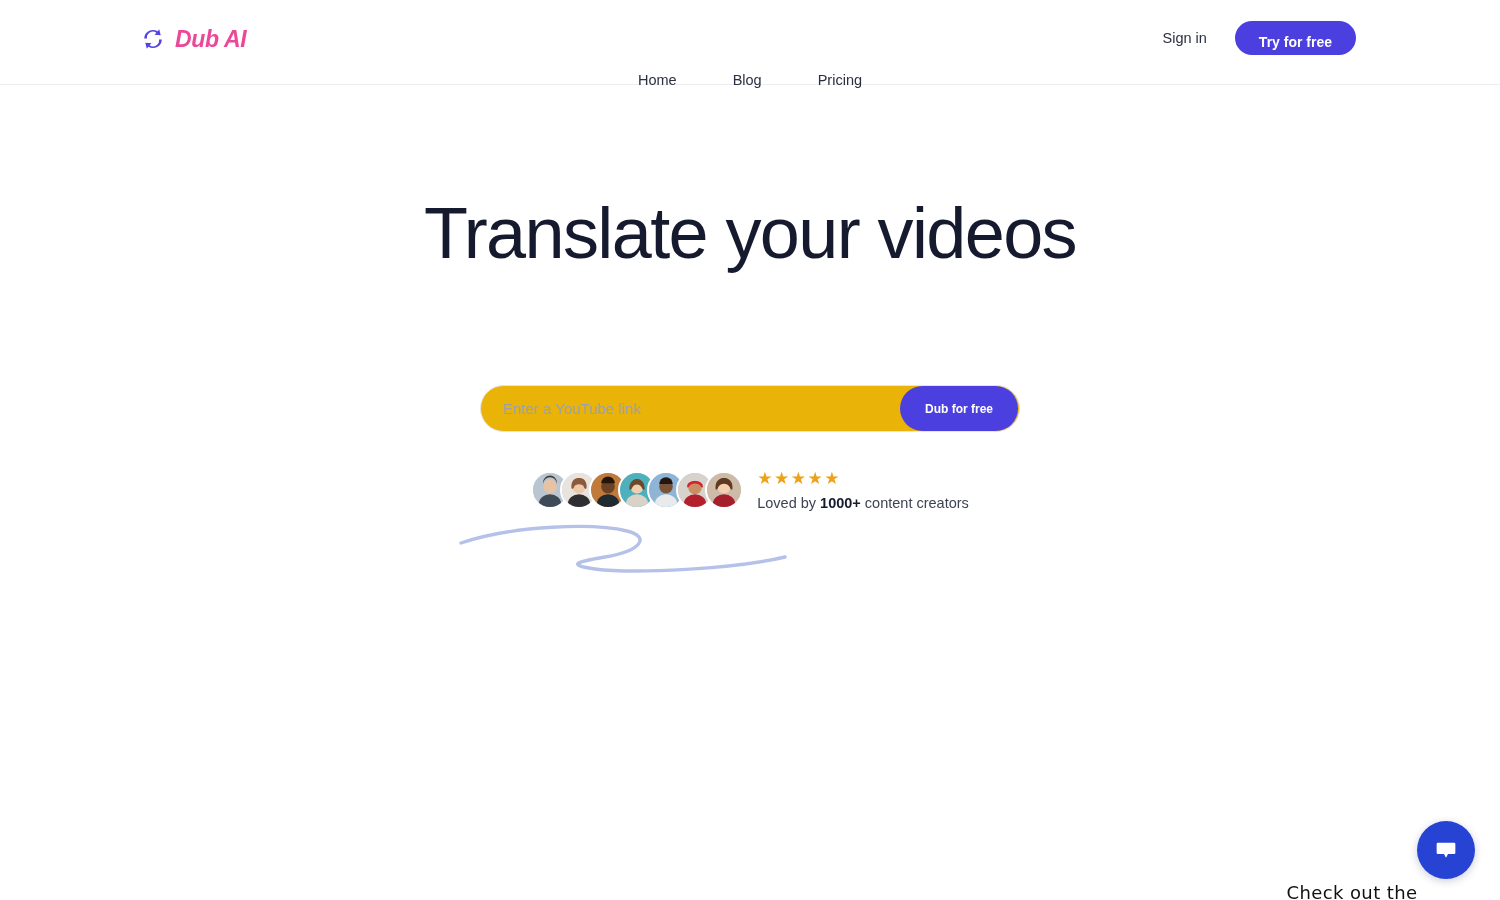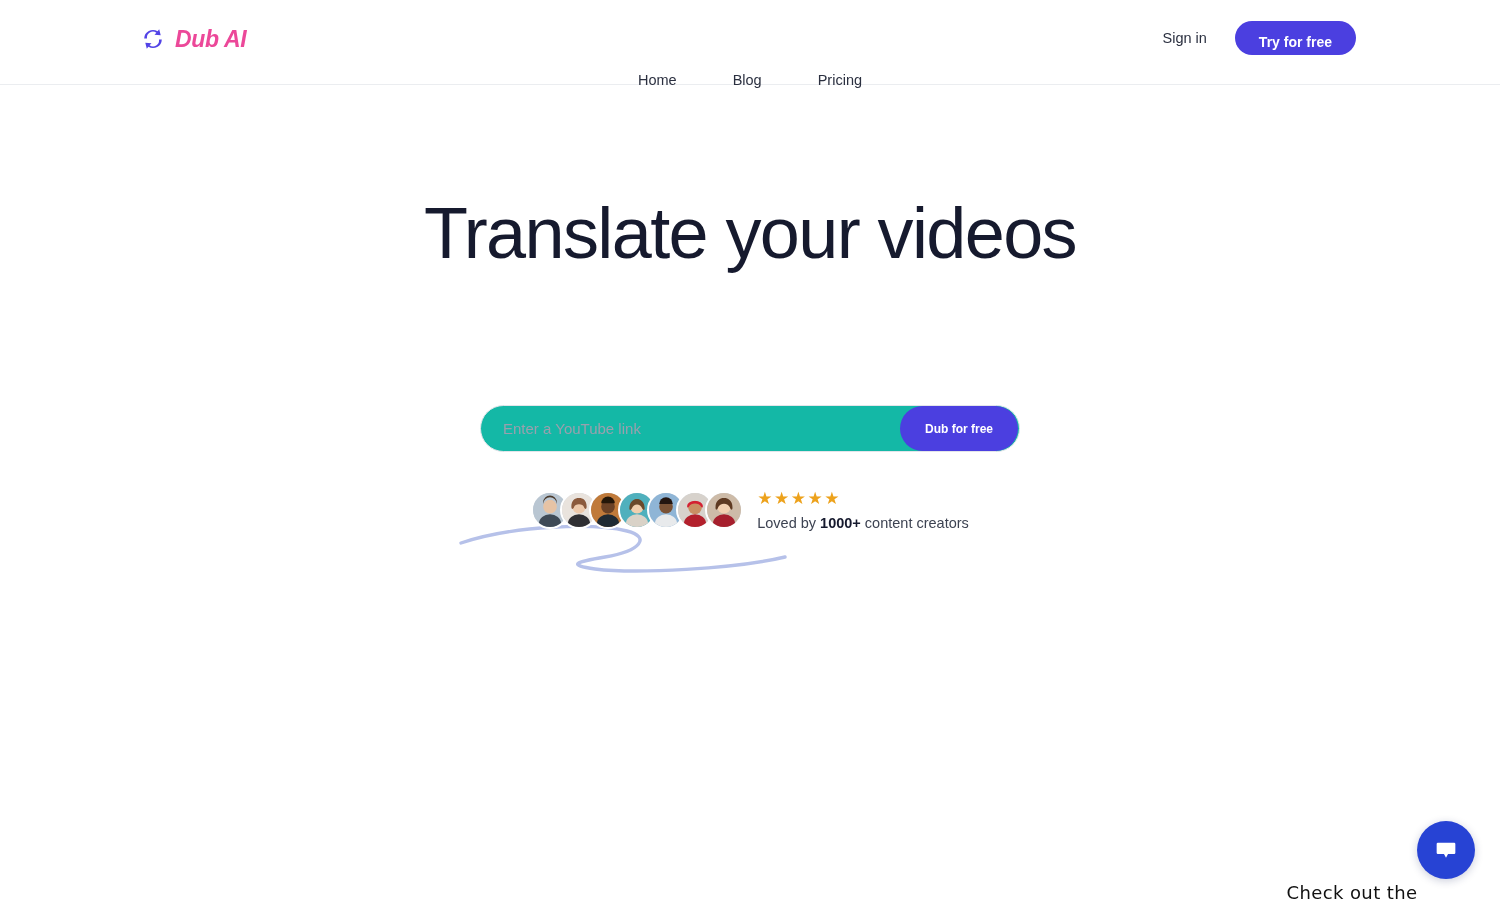--- a/index.html
+++ b/index.html
@@ -120,28 +120,28 @@
   .subtitle {
     margin: 36px auto 0;
     width: 680px;
     font-size: 17px;
     line-height: 1.9;
     color: #4e5563;
   }
 
   
   .dub-form {
-    margin: 64px auto 0;
+    margin: 44px auto 0;
     width: 540px;
     height: 47px;
     border: 1px solid #e3e5ea;
     border-radius: 999px;
     display: flex;
     align-items: center;
-    background: #14b8a6;
+    background: #eab308;
     padding-left: 22px;
     padding-right: 1px;
   }
   .dub-input {
     flex: 1;
     border: none;
     outline: none;
     font-size: 15px;
     color: #2b3040;
     background: transparent;

